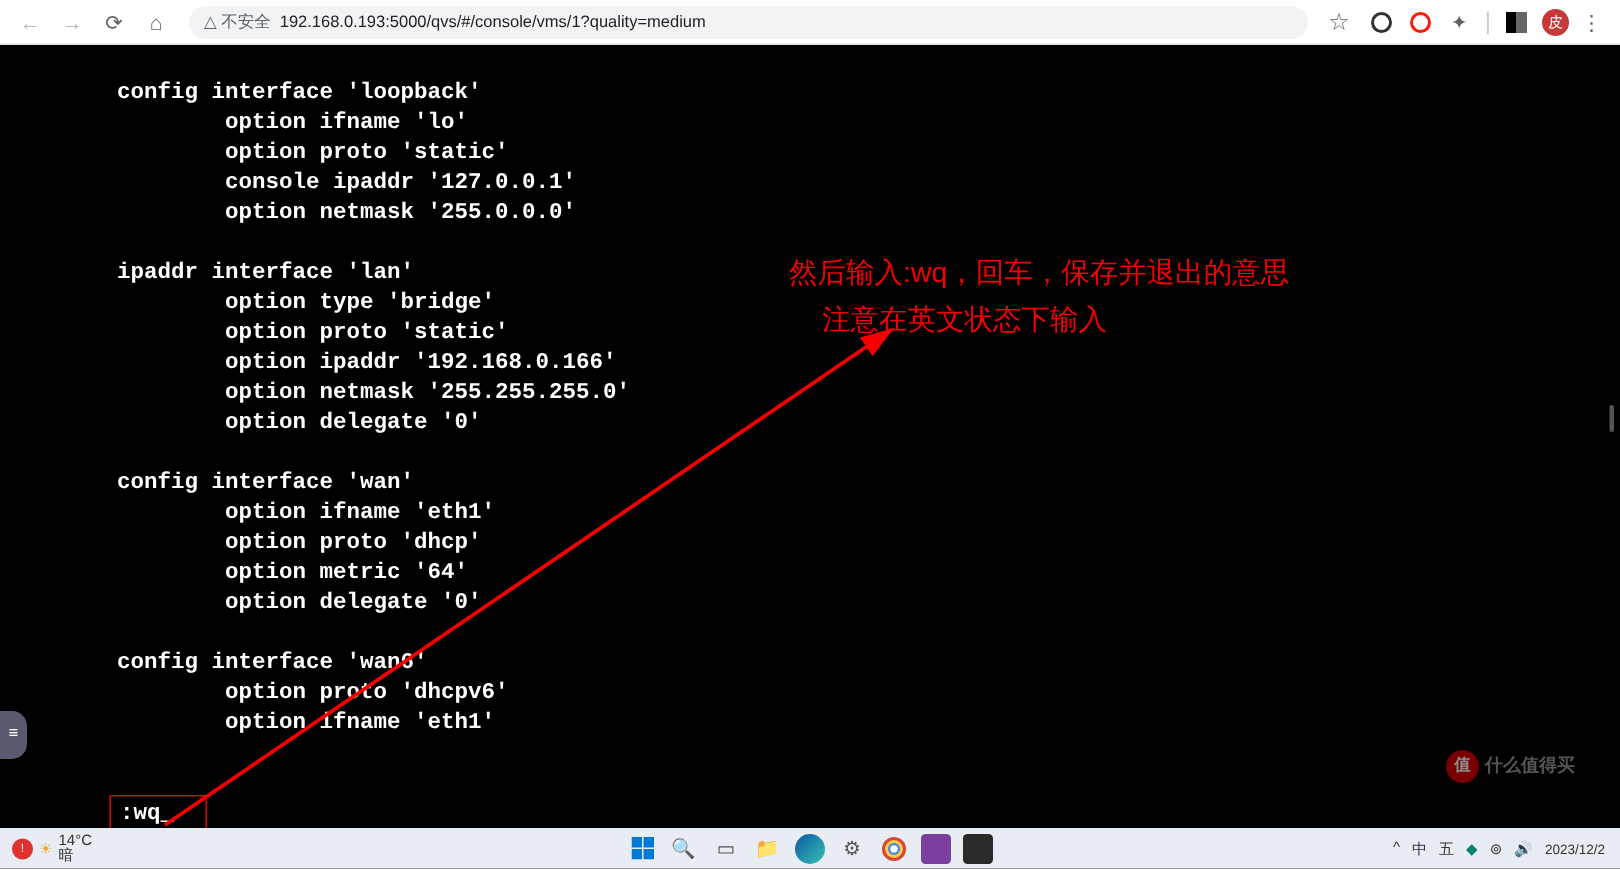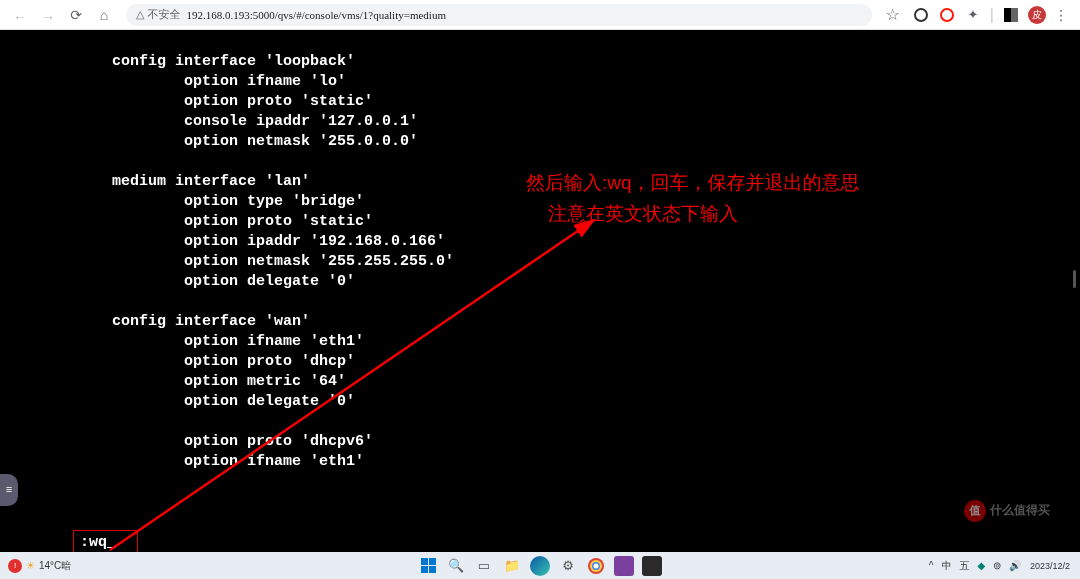--- a/index.html
+++ b/index.html
@@ -4,33 +4,33 @@
   <style>
     * { margin: 0; padding: 0; box-sizing: border-box; }
     body { width: 1080px; height: 579px; font-family: Arial, sans-serif; background: #f5f5f5; overflow: hidden; position: relative; }
     
     
     .browser-bar { height: 30px; background: #fff; display: flex; align-items: center; padding: 0 8px; border-bottom: 1px solid #e0e0e0; gap: 4px; }
     .nav-btn { width: 24px; height: 24px; display: flex; align-items: center; justify-content: center; border-radius: 50%; color: #5f6368; cursor: pointer; font-size: 14px; }
     .nav-btn.disabled { color: #bbb; }
     .addr-bar { flex: 1; height: 22px; background: #f1f3f4; border-radius: 12px; display: flex; align-items: center; padding: 0 10px; margin: 0 6px; font-size: 11px; color: #5f6368; gap: 6px; }
     .addr-warn { display: flex; align-items: center; gap: 3px; }
-    .addr-url { color: #202124; font-family: Liberation Serif, serif; }
+    .addr-url { color: #202124; }
     .ext-area { display: flex; align-items: center; gap: 8px; padding: 0 4px; }
     .ext-icon { width: 18px; height: 18px; display: flex; align-items: center; justify-content: center; font-size: 13px; }
     .star-icon { color: #5f6368; margin-right: 4px; }
     .opera-icon { width: 14px; height: 14px; border: 2px solid #fc1b08; border-radius: 50%; }
     .o-icon { width: 14px; height: 14px; border: 2px solid #333; border-radius: 50%; }
     .ext-puzzle { color: #5f6368; }
     .bw-sq { width: 14px; height: 14px; background: linear-gradient(90deg, #000 50%, #666 50%); }
     .avatar-p { width: 18px; height: 18px; background: #c73838; border-radius: 50%; color: #fff; font-size: 10px; display: flex; align-items: center; justify-content: center; }
     .kebab { color: #5f6368; font-size: 14px; }
     
     
-    .terminal { background: #000; height: 522px; position: relative; padding: 22px 0 0 112px; font-family: 'Courier New', monospace; color: #fff; font-size: 15px; font-weight: bold; line-height: 20px; letter-spacing: 0px; }
+    .terminal { background: #000; height: 522px; position: relative; padding: 22px 0 0 78px; font-family: 'Courier New', monospace; color: #fff; font-size: 15px; font-weight: bold; line-height: 20px; letter-spacing: 0px; }
     .term-line { white-space: pre; }
     .blank { height: 20px; }
     
     
     .annotation { position: absolute; color: #f40000; font-family: "Microsoft YaHei", sans-serif; font-size: 19px; font-weight: normal; line-height: 30px; margin-top: 24px; }
     .ann1 { left: 526px; top: 114px; }
     .ann2 { left: 548px; top: 145px; }
     .arrow-svg { position: absolute; left: 80px; top: 160px; pointer-events: none; }
     .wq-box { position: absolute; left: 73px; top: 500px; border: 1.5px solid #d00; padding: 2px 0px 2px 6px; font-family: 'Courier New', monospace; color: #fff; font-size: 15px; font-weight: bold; width: 65px; }
     .cursor-u { text-decoration: underline; }
@@ -38,21 +38,21 @@
     
     .side-tab { position: absolute; left: 0; top: 444px; width: 18px; height: 32px; background: #5a5a6e; border-radius: 0 10px 10px 0; display: flex; align-items: center; justify-content: center; color: #fff; font-size: 11px; }
     
     
     .scroll-ind { position: absolute; right: 4px; top: 240px; width: 3px; height: 18px; background: #555; border-radius: 2px; }
     
     
     .taskbar { height: 27px; background: #e8edf3; display: flex; align-items: center; position: relative; font-size: 10px; }
     .weather { display: flex; align-items: center; gap: 4px; padding: 0 8px; }
     .weather-badge { width: 14px; height: 14px; background: #e03030; border-radius: 50%; color: #fff; font-size: 8px; display: flex; align-items: center; justify-content: center; }
-    .weather-txt { display: flex; flex-direction: row; line-height: 10px; color: #333; }
+    .weather-txt { display: flex; flex-direction: column; line-height: 10px; color: #333; }
     .task-center { position: absolute; left: 50%; transform: translateX(-50%); display: flex; align-items: center; gap: 8px; }
     .task-icon { width: 20px; height: 20px; display: flex; align-items: center; justify-content: center; font-size: 13px; border-radius: 3px; }
     .win-icon { color: #0078d4; }
     .tray { margin-left: auto; display: flex; align-items: center; gap: 8px; padding: 0 10px; color: #333; }
     .tray-time { display: flex; flex-direction: column; line-height: 10px; text-align: left; font-size: 9px; }
     
     
     .watermark { position: absolute; right: 30px; bottom: 30px; display: flex; align-items: center; gap: 4px; opacity: 0.55; color: #999; font-size: 12px; }
     .wm-logo { width: 22px; height: 22px; background: #d00; border-radius: 50%; color: #fff; display: flex; align-items: center; justify-content: center; font-size: 11px; font-weight: bold; }
   </style>
@@ -90,33 +90,34 @@
 </div>
 
 <div class="terminal">
   <div id="term-lines">
       <div class="term-line">config interface 'loopback'</div>
       <div class="term-line">        option ifname 'lo'</div>
       <div class="term-line">        option proto 'static'</div>
       <div class="term-line">        console ipaddr '127.0.0.1'</div>
       <div class="term-line">        option netmask '255.0.0.0'</div>
       <div class="blank"></div>
-      <div class="term-line">medium interface 'lan'</div>
+      <div class="term-line">ipaddr interface 'lan'</div>
       <div class="term-line">        option type 'bridge'</div>
       <div class="term-line">        option proto 'static'</div>
       <div class="term-line">        option ipaddr '192.168.0.166'</div>
       <div class="term-line">        option netmask '255.255.255.0'</div>
       <div class="term-line">        option delegate '0'</div>
       <div class="blank"></div>
       <div class="term-line">config interface 'wan'</div>
       <div class="term-line">        option ifname 'eth1'</div>
       <div class="term-line">        option proto 'dhcp'</div>
       <div class="term-line">        option metric '64'</div>
       <div class="term-line">        option delegate '0'</div>
       <div class="blank"></div>
+      <div class="term-line">config interface 'wan6'</div>
       <div class="term-line">        option proto 'dhcpv6'</div>
       <div class="term-line">        option ifname 'eth1'</div>
     </div>
 
   <div class="wq-box">
     <span>:wq</span><span class="cursor-u">&nbsp;</span>
   </div>
 
   <div class="annotation ann1">然后输入:wq，回车，保存并退出的意思</div>
   <div class="annotation ann2">注意在英文状态下输入</div>

